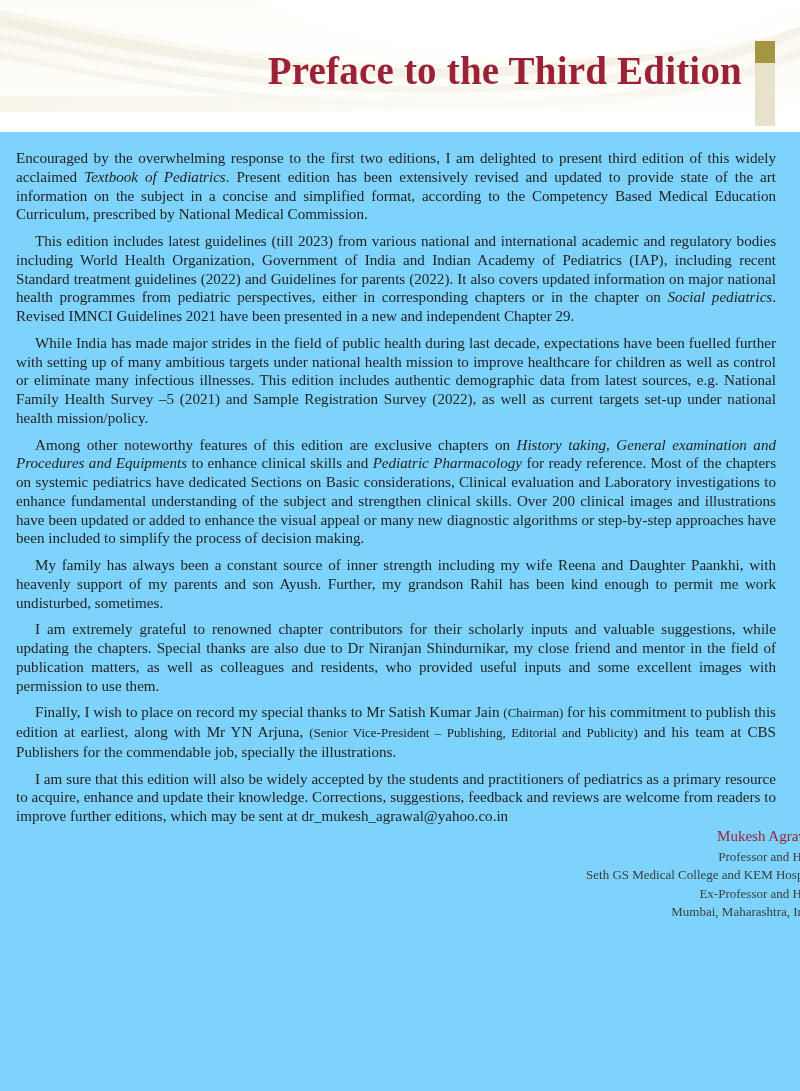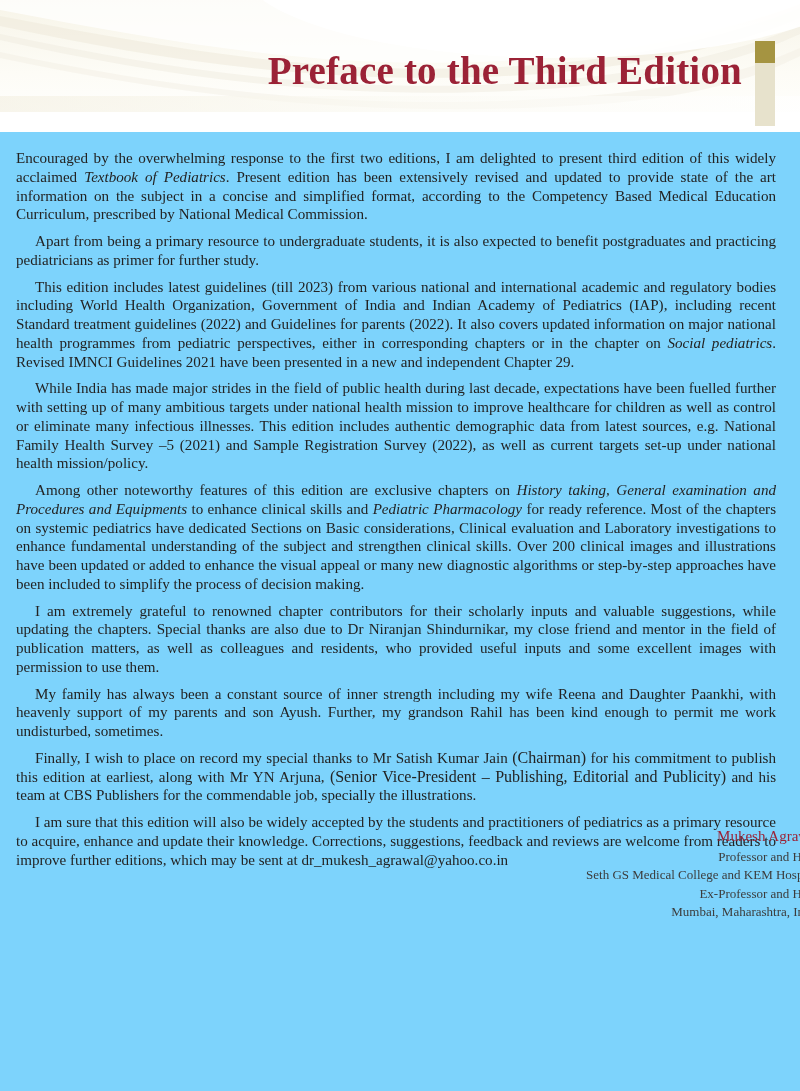--- a/index.html
+++ b/index.html
@@ -100,21 +100,21 @@
   }
   .body-text p {
     margin: 8px;
     text-indent: 19px;
   }
   .body-text p.no-indent {
     text-indent: 0;
   }
   .body-text i { font-style: italic; }
   .small-role {
-    font-size: 16px;
+    font-size: 13px;
   }
 
   
   .signature {
     position: absolute;
     right: 24px;
     top: 826px;
     width: 520px;
     text-align: right;
     font-family: "Liberation Serif", "DejaVu Serif", serif;
@@ -169,31 +169,30 @@
 
   <div class="title-deco">
     <span class="deco-light"></span>
     <span class="deco-dark"></span>
   </div>
 
   <div class="body-text">
 
     <p class="no-indent"><span>Encouraged by the overwhelming response to the first two editions, I am delighted to present third edition of this widely acclaimed </span><i>Textbook of Pediatrics</i><span>. Present edition has been extensively revised and updated to provide state of the art information on the subject in a concise and simplified format, according to the Competency Based Medical Education Curriculum, prescribed by National Medical Commission.</span></p>
 
-    <p>Apart from being a primary resource to undergraduate students, it is also expected to benefit postgraduates and practicing pediatricians as primer for further study.</p>
 
     <p><span>This edition includes latest guidelines (till 2023) from various national and international academic and regulatory bodies including World Health Organization, Government of India and Indian Academy of Pediatrics (IAP), including recent Standard treatment guidelines (2022) and Guidelines for parents (2022). It also covers updated information on major national health programmes from pediatric perspectives, either in corresponding chapters or in the chapter on </span><i>Social pediatrics</i><span>. Revised IMNCI Guidelines 2021 have been presented in a new and independent Chapter 29.</span></p>
 
     <p>While India has made major strides in the field of public health during last decade, expectations have been fuelled further with setting up of many ambitious targets under national health mission to improve healthcare for children as well as control or eliminate many infectious illnesses. This edition includes authentic demographic data from latest sources, e.g. National Family Health Survey –5 (2021) and Sample Registration Survey (2022), as well as current targets set-up under national health mission/policy.</p>
 
     <p><span>Among other noteworthy features of this edition are exclusive chapters on </span><i>History taking, General examination and Procedures and Equipments</i><span> to enhance clinical skills and </span><i>Pediatric Pharmacology</i><span> for ready reference. Most of the chapters on systemic pediatrics have dedicated Sections on Basic considerations, Clinical evaluation and Laboratory investigations to enhance fundamental understanding of the subject and strengthen clinical skills. Over 200 clinical images and illustrations have been updated or added to enhance the visual appeal or many new diagnostic algorithms or step-by-step approaches have been included to simplify the process of decision making.</span></p>
 
+    <p>My family has always been a constant source of inner strength including my wife Reena and Daughter Paankhi, with heavenly support of my parents and son Ayush. Further, my grandson Rahil has been kind enough to permit me work undisturbed, sometimes.</p>
+
     <p>I am extremely grateful to renowned chapter contributors for their scholarly inputs and valuable suggestions, while updating the chapters. Special thanks are also due to Dr Niranjan Shindurnikar, my close friend and mentor in the field of publication matters, as well as colleagues and residents, who provided useful inputs and some excellent images with permission to use them.</p>
-
-    <p>My family has always been a constant source of inner strength including my wife Reena and Daughter Paankhi, with heavenly support of my parents and son Ayush. Further, my grandson Rahil has been kind enough to permit me work undisturbed, sometimes.</p>
 
     <p><span>Finally, I wish to place on record my special thanks to Mr Satish Kumar Jain </span><span class="small-role">(Chairman)</span><span> for his commitment to publish this edition at earliest, along with Mr YN Arjuna, </span><span class="small-role">(Senior Vice-President – Publishing, Editorial and Publicity)</span><span> and his team at CBS Publishers for the commendable job, specially the illustrations.</span></p>
 
     <p>I am sure that this edition will also be widely accepted by the students and practitioners of pediatrics as a primary resource to acquire, enhance and update their knowledge. Corrections, suggestions, feedback and reviews are welcome from readers to improve further editions, which may be sent at dr_mukesh_agrawal@yahoo.co.in</p>
 
   </div>
 
   <div class="signature">
     <div class="sig-name">Mukesh Agrawal</div>
     <div class="sig-line">Professor and Head</div>

